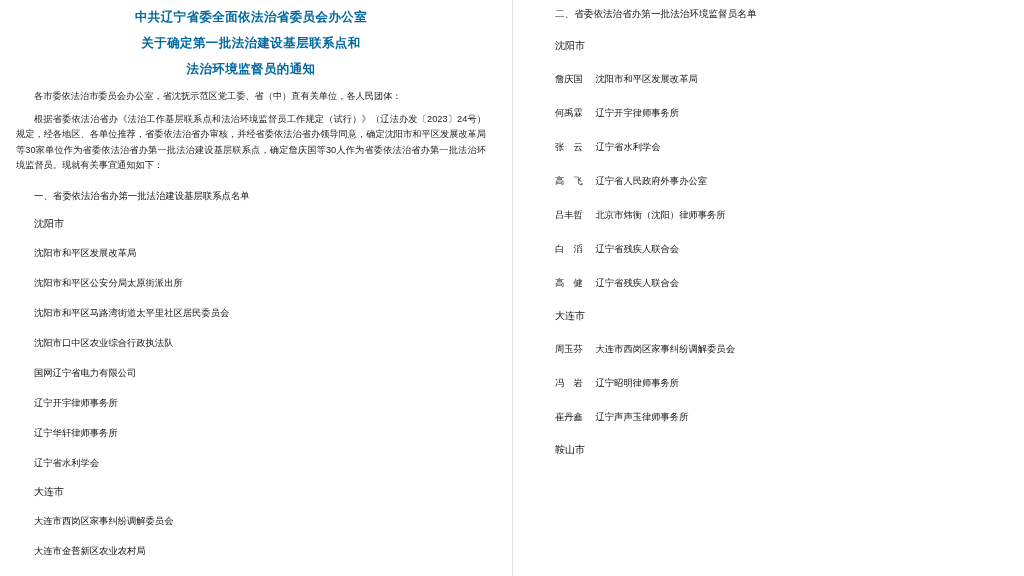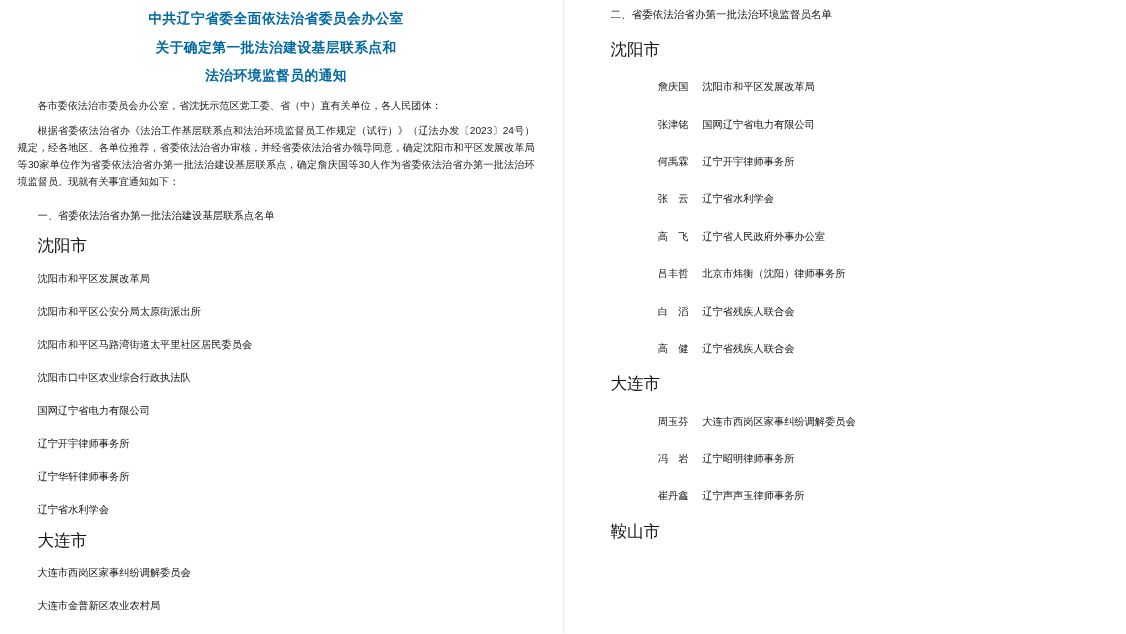--- a/index.html
+++ b/index.html
@@ -63,40 +63,39 @@
     color: #111;
   }
   .right-heading {
     font-size: 9.6px;
     line-height: 15px;
     text-indent: 18px;
     color: #111;
     margin-top: 2px;
   }
   .city {
-    font-size: 15px;
+    font-size: 10px;
     line-height: 15px;
     margin-top: 13px;
     padding-left: 18px;
     color: #141414;
   }
   .entry {
     font-size: 9.3px;
     line-height: 15px;
     margin-top: 15px;
     padding-left: 18px;
     color: #141414;
     white-space: nowrap;
     position: relative;
     display: block;
   }
   .entry .nm {
     display: inline-block;
     min-width: 0;
-    margin-left: 43px;
   }
   .entry .org {
     margin-left: 10px;
   }
   .col-right .entry {
     margin-top: 19px;
   }
   .col-right .city {
     margin-top: 17px;
   }
@@ -140,24 +139,20 @@
 
     <div class="right-heading">二、省委依法治省办第一批法治环境监督员名单</div>
 
     <div class="city">沈阳市</div>
 
     <div class="entry">
       <span class="nm">詹庆国</span>
       <span class="org">沈阳市和平区发展改革局</span>
     </div>
     <div class="entry">
-      <span class="nm">张津铭</span>
-      <span class="org">国网辽宁省电力有限公司</span>
-    </div>
-    <div class="entry">
       <span class="nm">何禹霖</span>
       <span class="org">辽宁开宇律师事务所</span>
     </div>
     <div class="entry">
       <span class="nm">张　云</span>
       <span class="org">辽宁省水利学会</span>
     </div>
     <div class="entry">
       <span class="nm">高　飞</span>
       <span class="org">辽宁省人民政府外事办公室</span>

